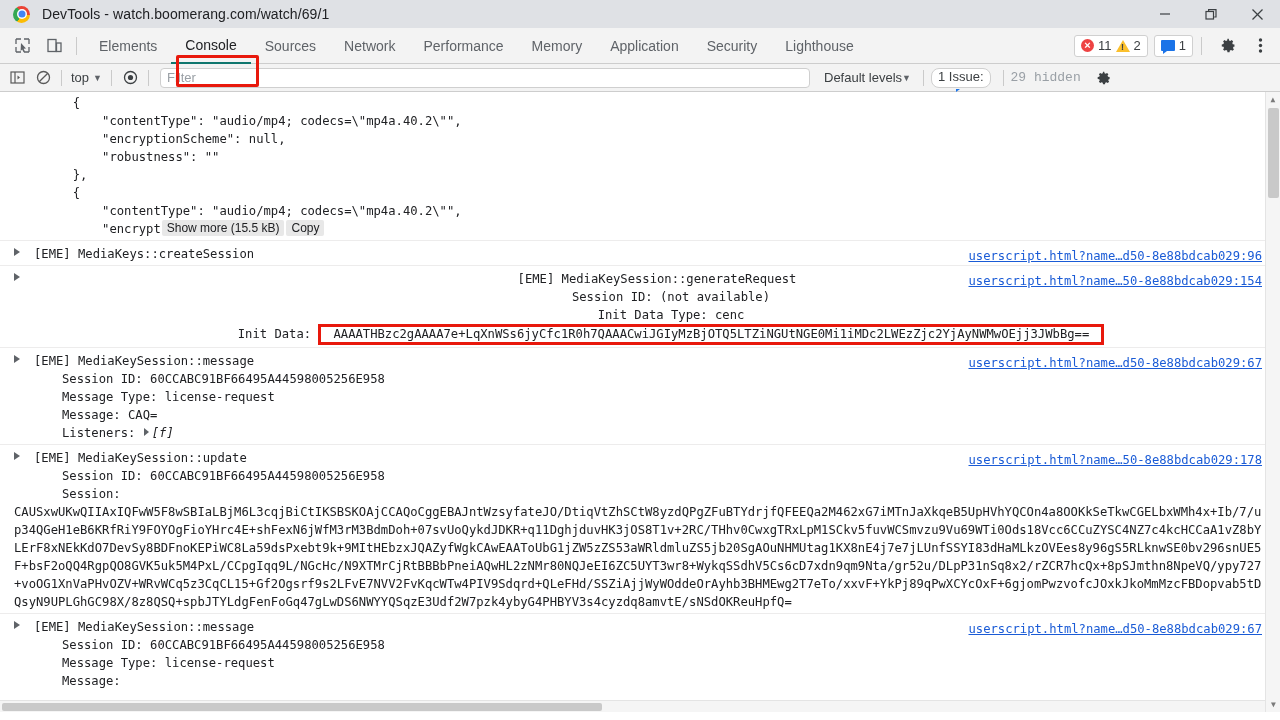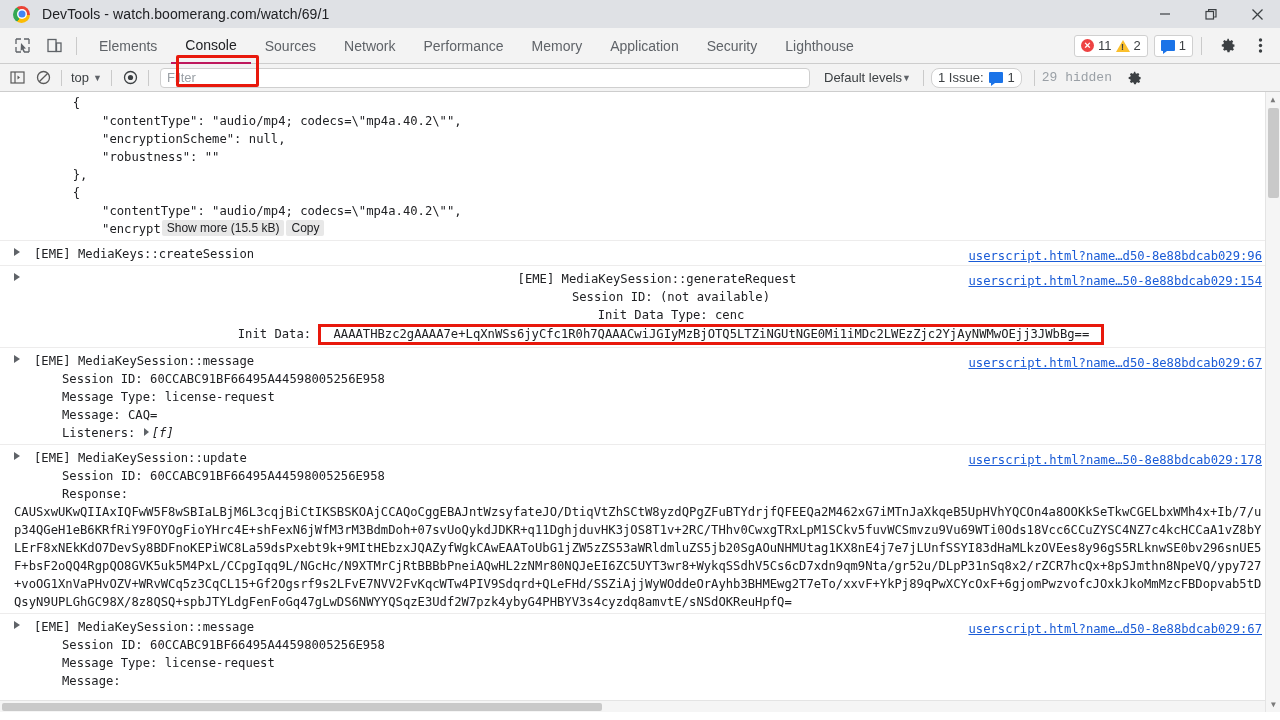--- a/index.html
+++ b/index.html
@@ -80,21 +80,21 @@
   .tab {
     font-size: 14px;
     color: #5f6368;
     padding: 0 14px;
     height: 36px;
     display: flex; align-items: center;
     white-space: nowrap;
   }
   .tab.selected {
     color: #202124;
-    border-bottom: 2px solid #be185d;
+    border-bottom: 2px solid #0f766e;
   }
   .tab-highlight {
     position: absolute;
     border: 3px solid #e8180c;
     border-radius: 2px;
     pointer-events: none;
   }
   .tb-right {
     margin-left: auto;
     display: flex;
@@ -204,20 +204,21 @@
     display: flex; align-items: center; gap: 5px;
     border: 1px solid #d0d0d0;
     border-radius: 8px;
     height: 20px;
     padding: 0 6px;
     background: #fff;
     font-size: 13px;
     color: #3c4043;
     margin-left: 12px;
     white-space: nowrap;
+    flex-direction: column;
   }
   .hidden-count {
     font-size: 13px;
     color: #9aa0a6;
     margin-left: 14px;
     white-space: nowrap;
   }
   .fb-gear { margin-left: 10px; }
 
   
@@ -499,21 +500,21 @@
     <div class="line indent">Message Type: license-request</div>
     <div class="line indent">Message: CAQ=</div>
     <div class="line indent"><span>Listeners: </span><span class="subarrow"></span><span class="fn-italic">[f]</span></div>
     <a class="src-link" style="top:6px;">userscript.html?name…d50-8e88bdcab029:67</a>
   </div>
 
   <div class="msg" style="padding-top:4px;">
     <span class="arrow" style="top:7px;"></span>
     <div class="line">[EME] MediaKeySession::update</div>
     <div class="line indent">Session ID: 60CCABC91BF66495A44598005256E958</div>
-    <div class="line indent">Response:</div>
+    <div class="line indent">Session:</div>
     <div class="wrapblock">CAUSxwUKwQIIAxIQFwW5F8wSBIaLBjM6L3cqjBiCtIKSBSKOAjCCAQoCggEBAJntWzsyfateJO/DtiqVtZhSCtW8yzdQPgZFuBTYdrjfQFEEQa2M462xG7iMTnJaXkqeB5UpHVhYQCOn4a8OOKkSeTkwCGELbxWMh4x+Ib/7/up34QGeH1eB6KRfRiY9FOYOgFioYHrc4E+shFexN6jWfM3rM3BdmDoh+07svUoQykdJDKR+q11DghjduvHK3jOS8T1v+2RC/THhv0CwxgTRxLpM1SCkv5fuvWCSmvzu9Vu69WTi0Ods18Vcc6CCuZYSC4NZ7c4kcHCCaA1vZ8bYLErF8xNEkKdO7DevSy8BDFnoKEPiWC8La59dsPxebt9k+9MItHEbzxJQAZyfWgkCAwEAAToUbG1jZW5zZS53aWRldmluZS5jb20SgAOuNHMUtag1KX8nE4j7e7jLUnfSSYI83dHaMLkzOVEes8y96gS5RLknwSE0bv296snUE5F+bsF2oQQ4RgpQO8GVK5uk5M4PxL/CCpgIqq9L/NGcHc/N9XTMrCjRtBBBbPneiAQwHL2zNMr80NQJeEI6ZC5UYT3wr8+WykqSSdhV5Cs6cD7xdn9qm9Nta/gr52u/DLpP31nSq8x2/rZCR7hcQx+8pSJmthn8NpeVQ/ypy727+voOG1XnVaPHvOZV+WRvWCq5z3CqCL15+Gf2Ogsrf9s2LFvE7NVV2FvKqcWTw4PIV9Sdqrd+QLeFHd/SSZiAjjWyWOddeOrAyhb3BHMEwg2T7eTo/xxvF+YkPj89qPwXCYcOxF+6gjomPwzvofcJOxkJkoMmMzcFBDopvab5tDQsyN9UPLGhGC98X/8z8QSQ+spbJTYLdgFenFoGq47gLwDS6NWYYQSqzE3Udf2W7pzk4ybyG4PHBYV3s4cyzdq8amvtE/sNSdOKReuHpfQ=</div>
     <a class="src-link" style="top:6px;">userscript.html?name…50-8e88bdcab029:178</a>
   </div>
 
   <div class="msg nobord" style="padding-top:4px;">
     <span class="arrow" style="top:7px;"></span>
     <div class="line">[EME] MediaKeySession::message</div>
     <div class="line indent">Session ID: 60CCABC91BF66495A44598005256E958</div>
     <div class="line indent">Message Type: license-request</div>
     <div class="line indent">Message:</div>

